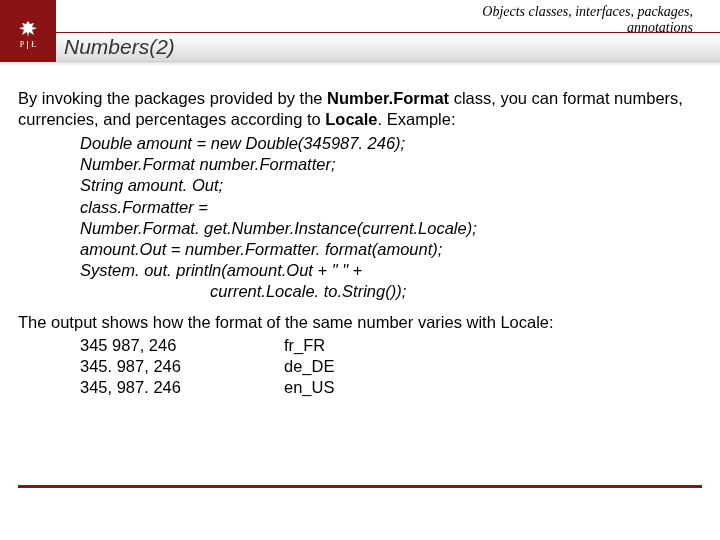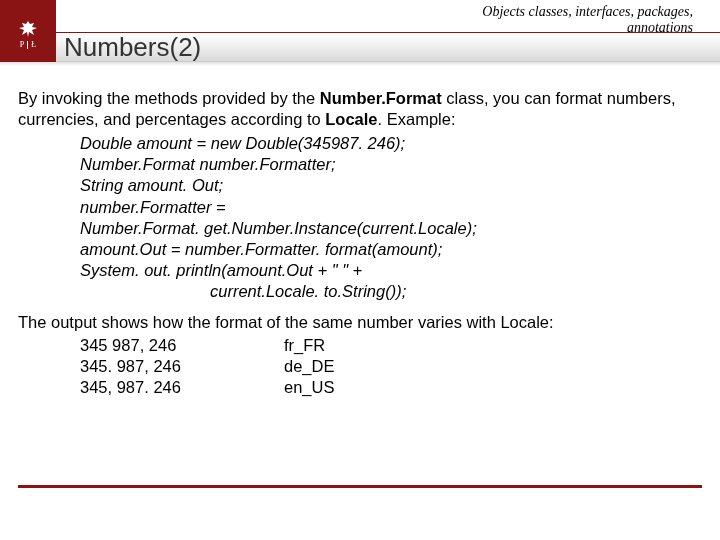--- a/index.html
+++ b/index.html
@@ -66,23 +66,24 @@
     width: 100%;
     height: 30px;
     display: flex;
     align-items: center;
     padding-left: 8px;
     border-top: 1px solid #8a1414;
     background: linear-gradient(to top, #d9d9d9 0%, #f0f0f0 55%, #ffffff 100%);
     border-bottom: 1px solid #ccc;
   }
   .slide-title {
-    font-size: 26px;
+    font-size: 21px;
     color: #333;
     font-family: Arial, sans-serif;
+    font-style: italic;
   }
   .header-shadow {
     height: 4px;
     background: linear-gradient(to bottom, rgba(0,0,0,0.12), rgba(0,0,0,0));
   }
   .content {
     padding: 22px 18px 0 18px;
     font-size: 16.5px;
     line-height: 1.28;
     color: #000;
@@ -137,28 +138,28 @@
     </div>
     <div class="title-bar">
       <div class="slide-title">Numbers(2)</div>
     </div>
   </div>
 </div>
 <div class="header-shadow"></div>
 
 <div class="content">
   <div class="para">
-    <span>By invoking the methods provided by the </span><span class="b">Number.Format</span><span> class, you can format numbers, currencies, and percentages according to </span><span class="b">Locale</span><span>. Example:</span>
+    <span>By invoking the packages provided by the </span><span class="b">Number.Format</span><span> class, you can format numbers, currencies, and percentages according to </span><span class="b">Locale</span><span>. Example:</span>
   </div>
 
   <div class="code-block">
     <div>Double amount = new Double(345987. 246);</div>
     <div>Number.Format number.Formatter;</div>
     <div>String amount. Out;</div>
-    <div>number.Formatter =</div>
+    <div>class.Formatter =</div>
     <div>Number.Format. get.Number.Instance(current.Locale);</div>
     <div>amount.Out = number.Formatter. format(amount);</div>
     <div>System. out. println(amount.Out + " " +</div>
     <div class="indent-more">current.Locale. to.String());</div>
   </div>
 
   <div class="para">The output  shows how the format of the same number varies with Locale:</div>
 
   <div class="output-block">
     <div class="output-row">

